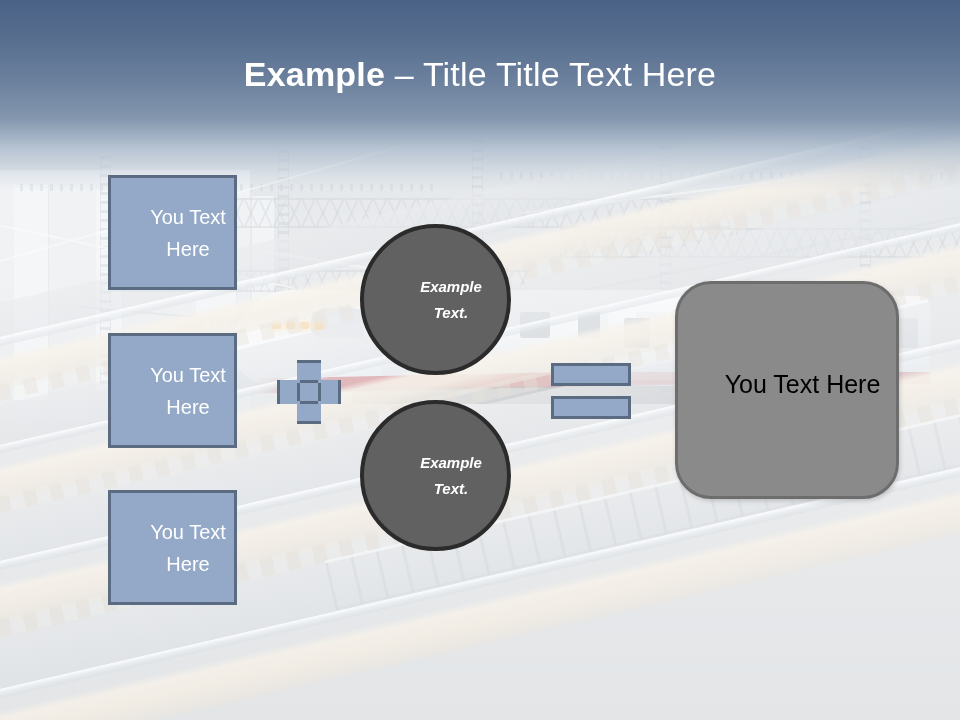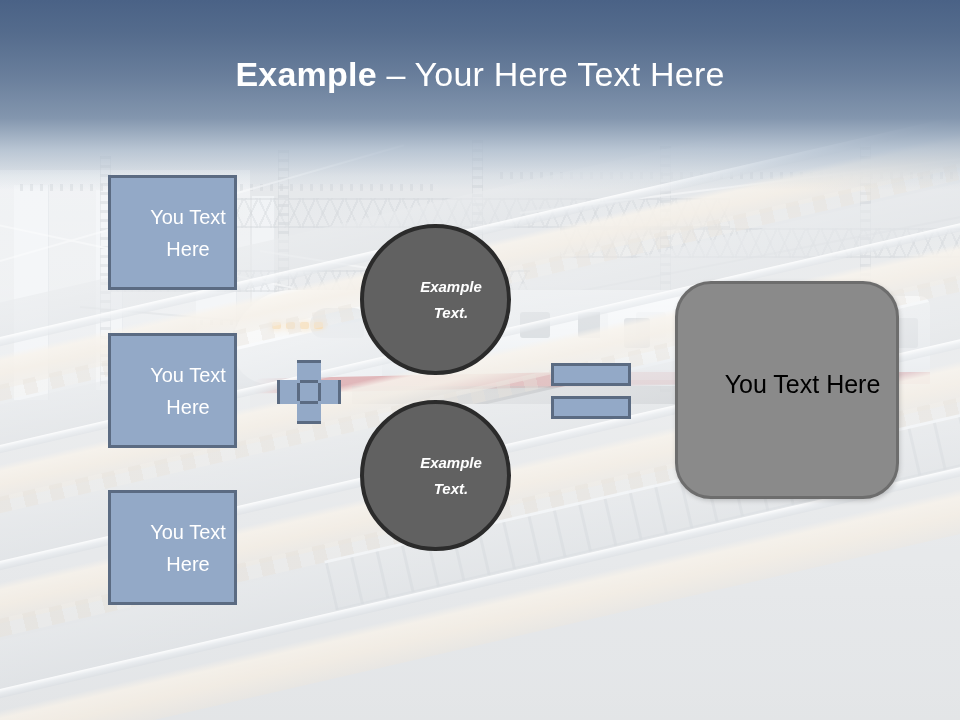--- a/index.html
+++ b/index.html
@@ -458,21 +458,21 @@
     </div>
 
     <div class="fence"></div>
 
     <div class="bg-veil"></div>
   </div>
 
   <div class="header-band"></div>
 
   <div class="slide-title">
-    <span class="t-strong">Example</span><span class="t-light"> – </span><span class="t-light">Your Here Text Here</span>
+    <span class="t-strong">Example</span><span class="t-light"> – </span><span class="t-light">Title Title Text Here</span>
   </div>
 
   <div class="shape blue-box box1">
     <span>You Text Here</span>
   </div>
   <div class="shape blue-box box2">
     <span>You Text Here</span>
   </div>
   <div class="shape blue-box box3">
     <span>You Text Here</span>

